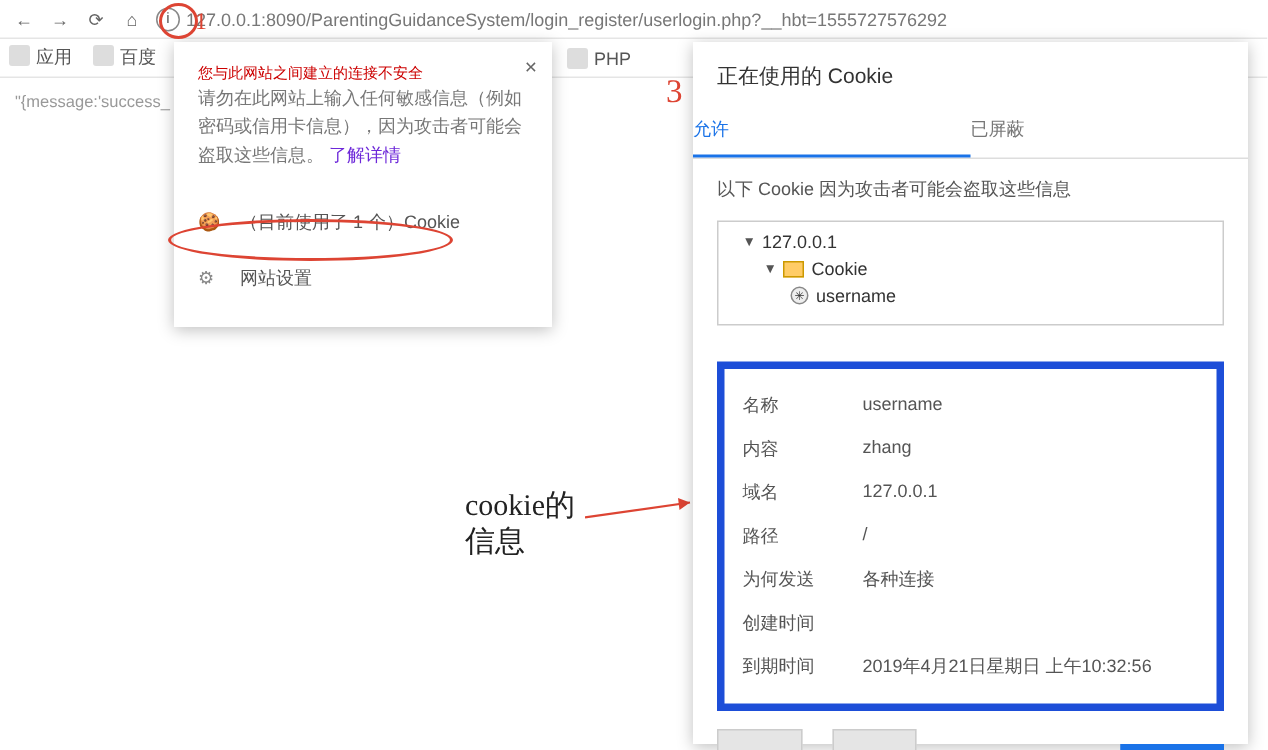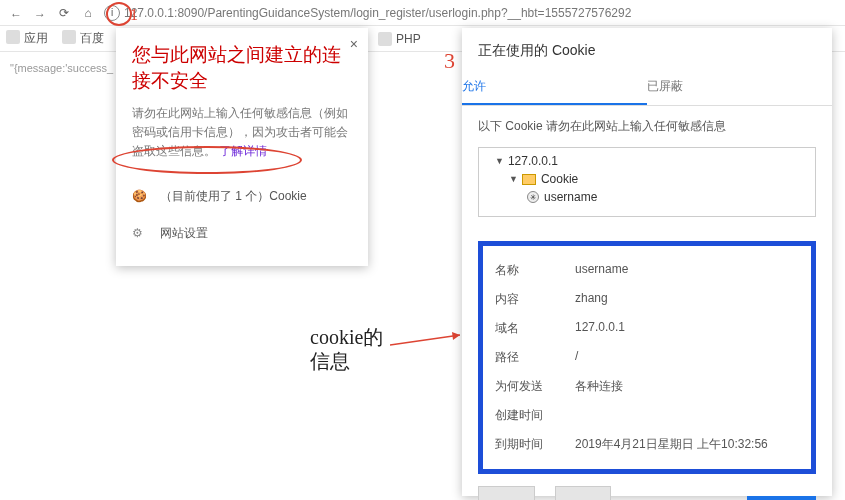--- a/index.html
+++ b/index.html
@@ -10,21 +10,21 @@
 .home{margin-right:6px}
 .info-icon{width:16px;height:16px;border:1px solid #888;border-radius:50%;display:flex;align-items:center;justify-content:center;color:#555;font-size:10px;margin-right:4px;position:relative}
 .info-circle{position:absolute;top:2px;left:106px;width:26px;height:24px;border:2px solid #d43;border-radius:50%;pointer-events:none;z-index:50}
 .url{color:#777;font-size:12px;flex:1;overflow:hidden;white-space:nowrap}
 .bookmarks{height:26px;display:flex;align-items:center;padding:0 6px;border-bottom:1px solid #e5e5e5;color:#555}
 .bm-item{display:flex;align-items:flex-start;margin-right:14px}
 .bm-item .ico{width:14px;height:14px;margin-right:4px;background:#ddd;border-radius:2px}
 .page-bg{padding:10px;color:#999;font-size:11px}
 .popup{position:absolute;top:28px;left:116px;width:252px;background:#fff;box-shadow:0 2px 10px rgba(0,0,0,.25);z-index:30;padding:14px 16px}
 .popup .close{position:absolute;top:8px;right:10px;color:#666;font-size:14px}
-.popup h4{color:#c00;font-size:19px;font-weight:500;margin-bottom:10px}
+.popup h4{color:#c00;font-size:10px;font-weight:500;}
 .popup .desc{color:#777;line-height:1.6;margin-bottom:16px}
 .popup .link{color:#6d28d9}
 .popup .row{display:flex;align-items:center;padding:10px 0;color:#555}
 .popup .row .ri{width:16px;margin-right:12px;color:#888}
 .cookie-circle{position:absolute;border:2px solid #d43;border-radius:50%;width:190px;height:28px;top:118px;left:-4px;pointer-events:none}
 .annot1{position:absolute;top:6px;left:130px;color:#d43;font-size:16px;z-index:60;font-family:serif}
 .annot3{position:absolute;top:48px;left:444px;color:#d43;font-size:22px;z-index:60;font-family:serif}
 .panel{position:absolute;top:28px;left:462px;width:370px;height:468px;background:#fff;box-shadow:0 2px 10px rgba(0,0,0,.25);z-index:20;display:flex;flex-direction:column}
 .panel h3{font-size:14px;font-weight:400;padding:14px 16px 10px}
 .tabs{display:flex;border-bottom:1px solid #ddd}
@@ -99,21 +99,21 @@
 </div>
 
 <div class="annot3">3</div>
 
 <div class="panel">
   <h3>正在使用的 Cookie</h3>
   <div class="tabs">
     <div class="tab active">允许</div>
     <div class="tab">已屏蔽</div>
   </div>
-  <div class="note">以下 Cookie 请勿在此网站上输入任何敏感信息</div>
+  <div class="note">以下 Cookie 因为攻击者可能会盗取这些信息</div>
   <div class="tree">
     <div class="tree-row">
         <span class="tri">▼</span>
         <span>127.0.0.1</span>
       </div>
     <div class="tree-row lv1">
         <span class="tri">▼</span>
         <span class="folder"></span>
         <span>Cookie</span>
       </div>

